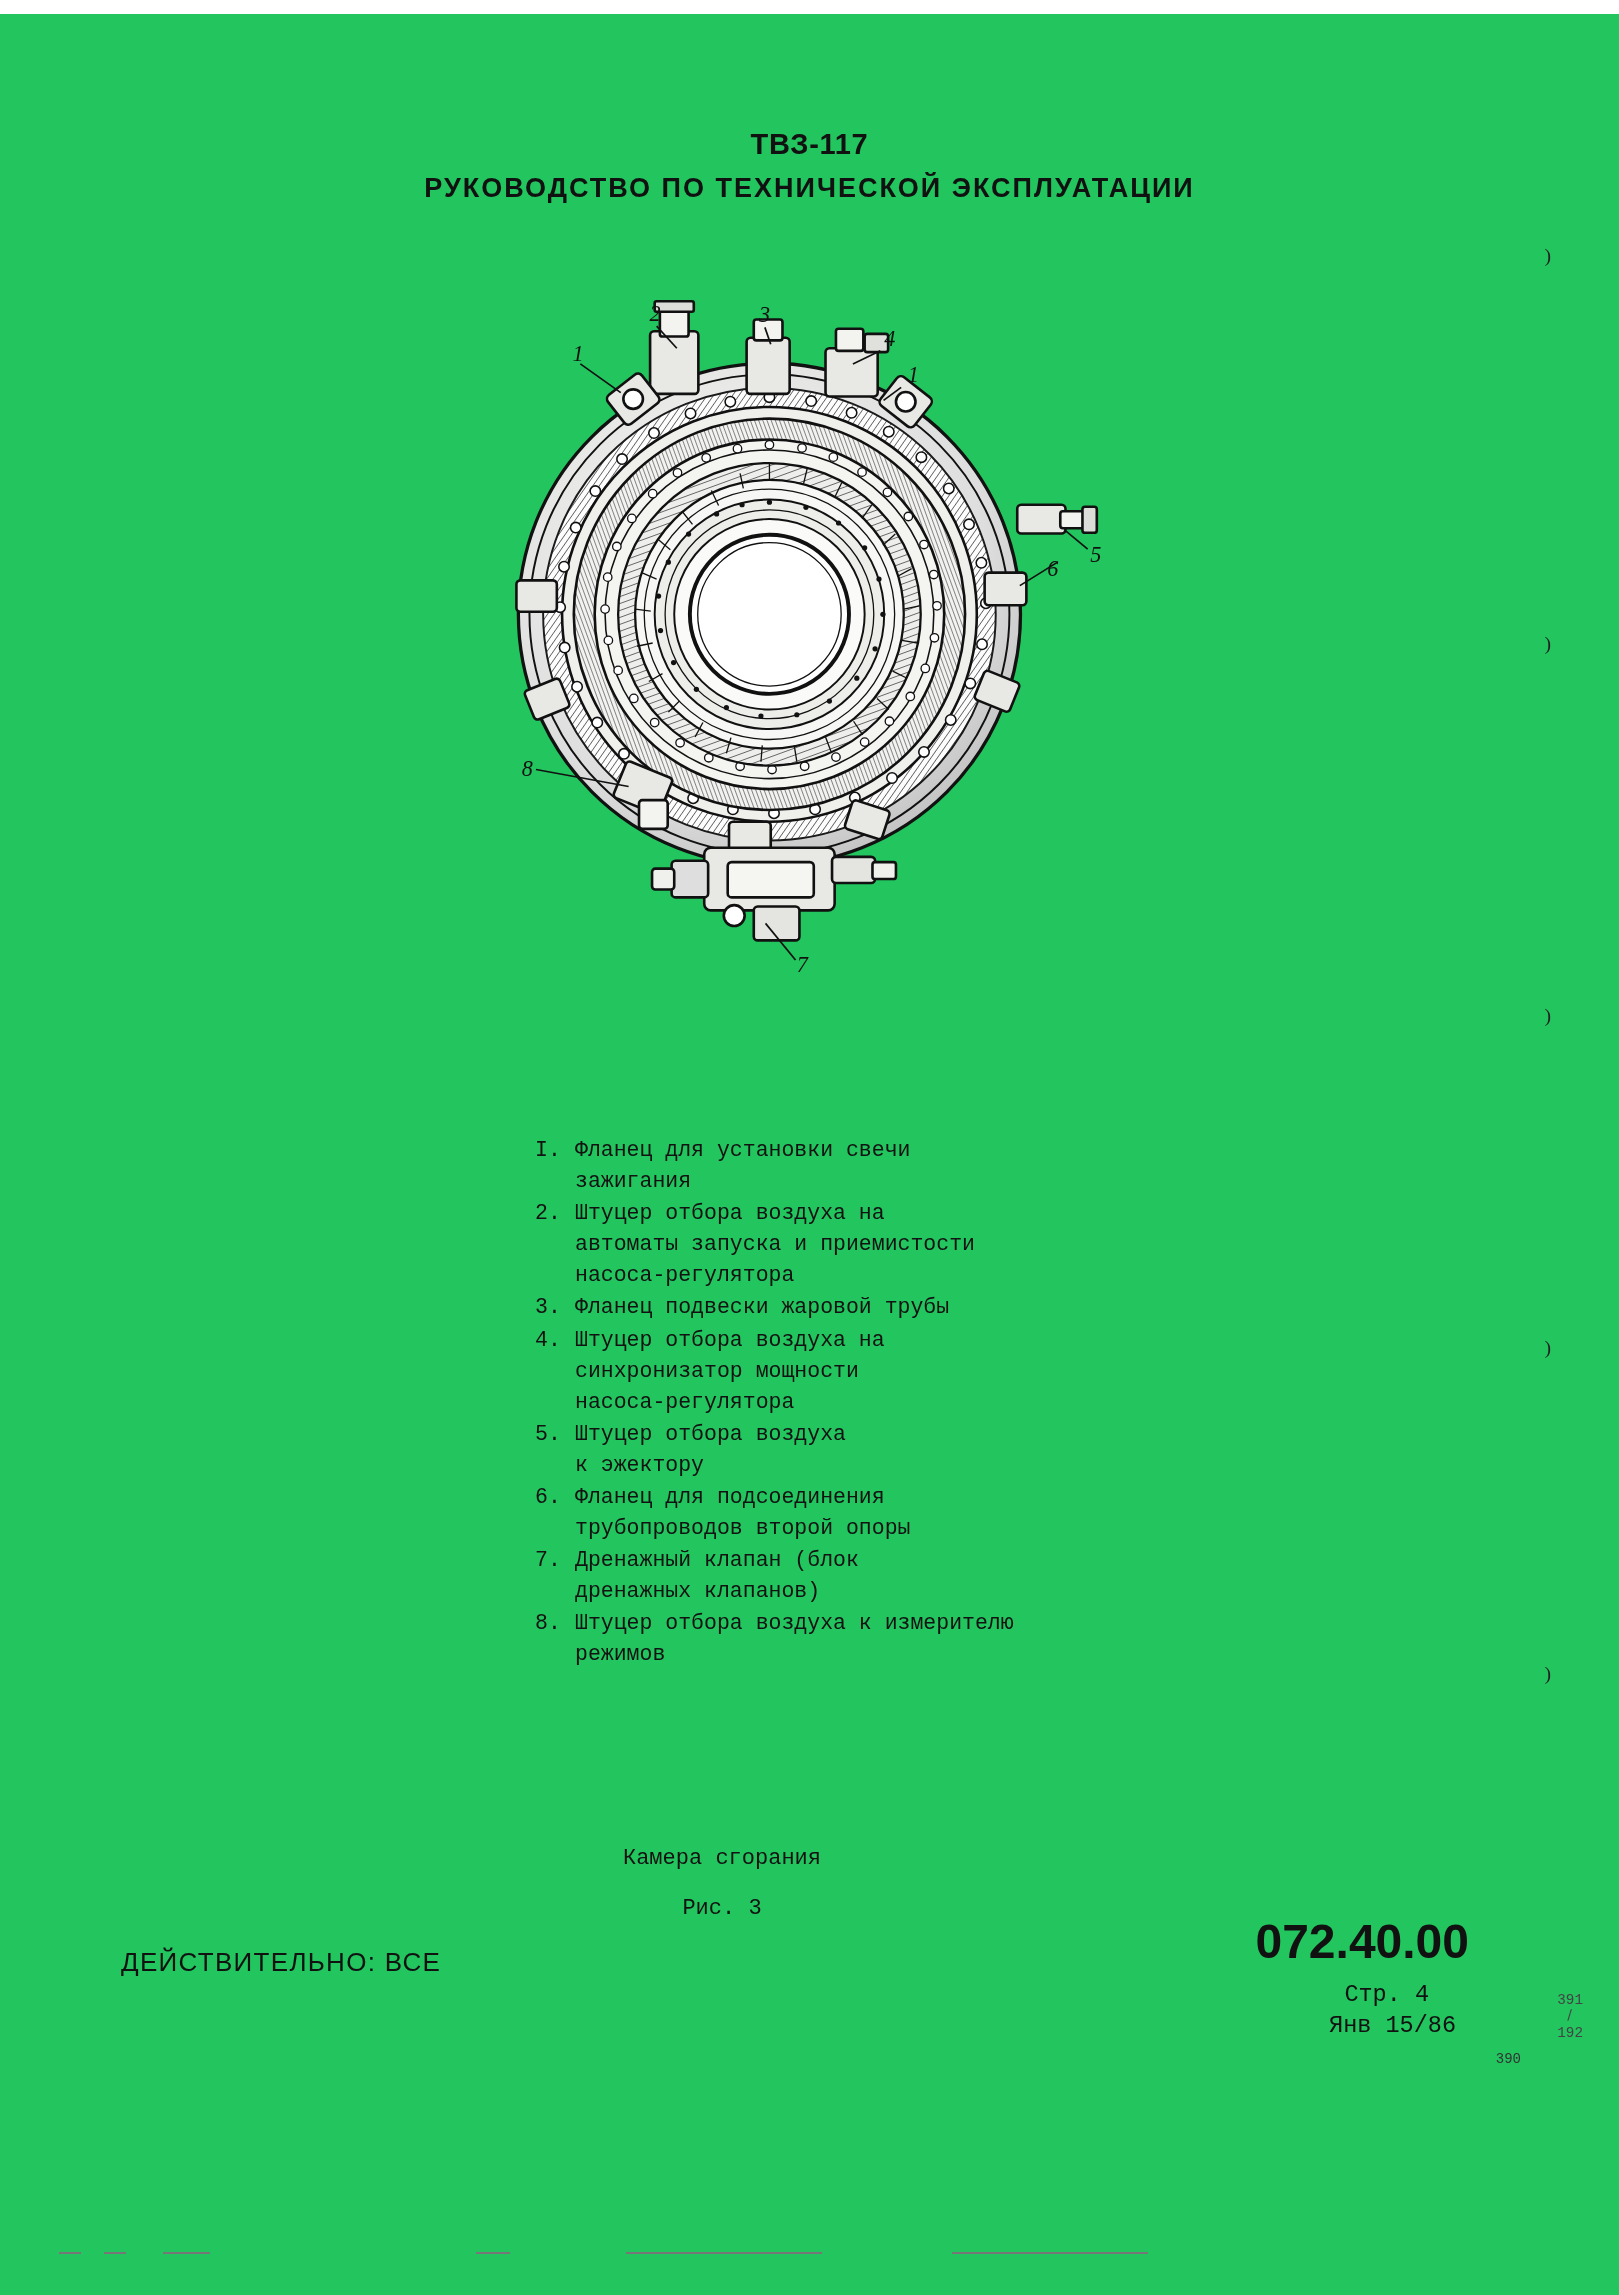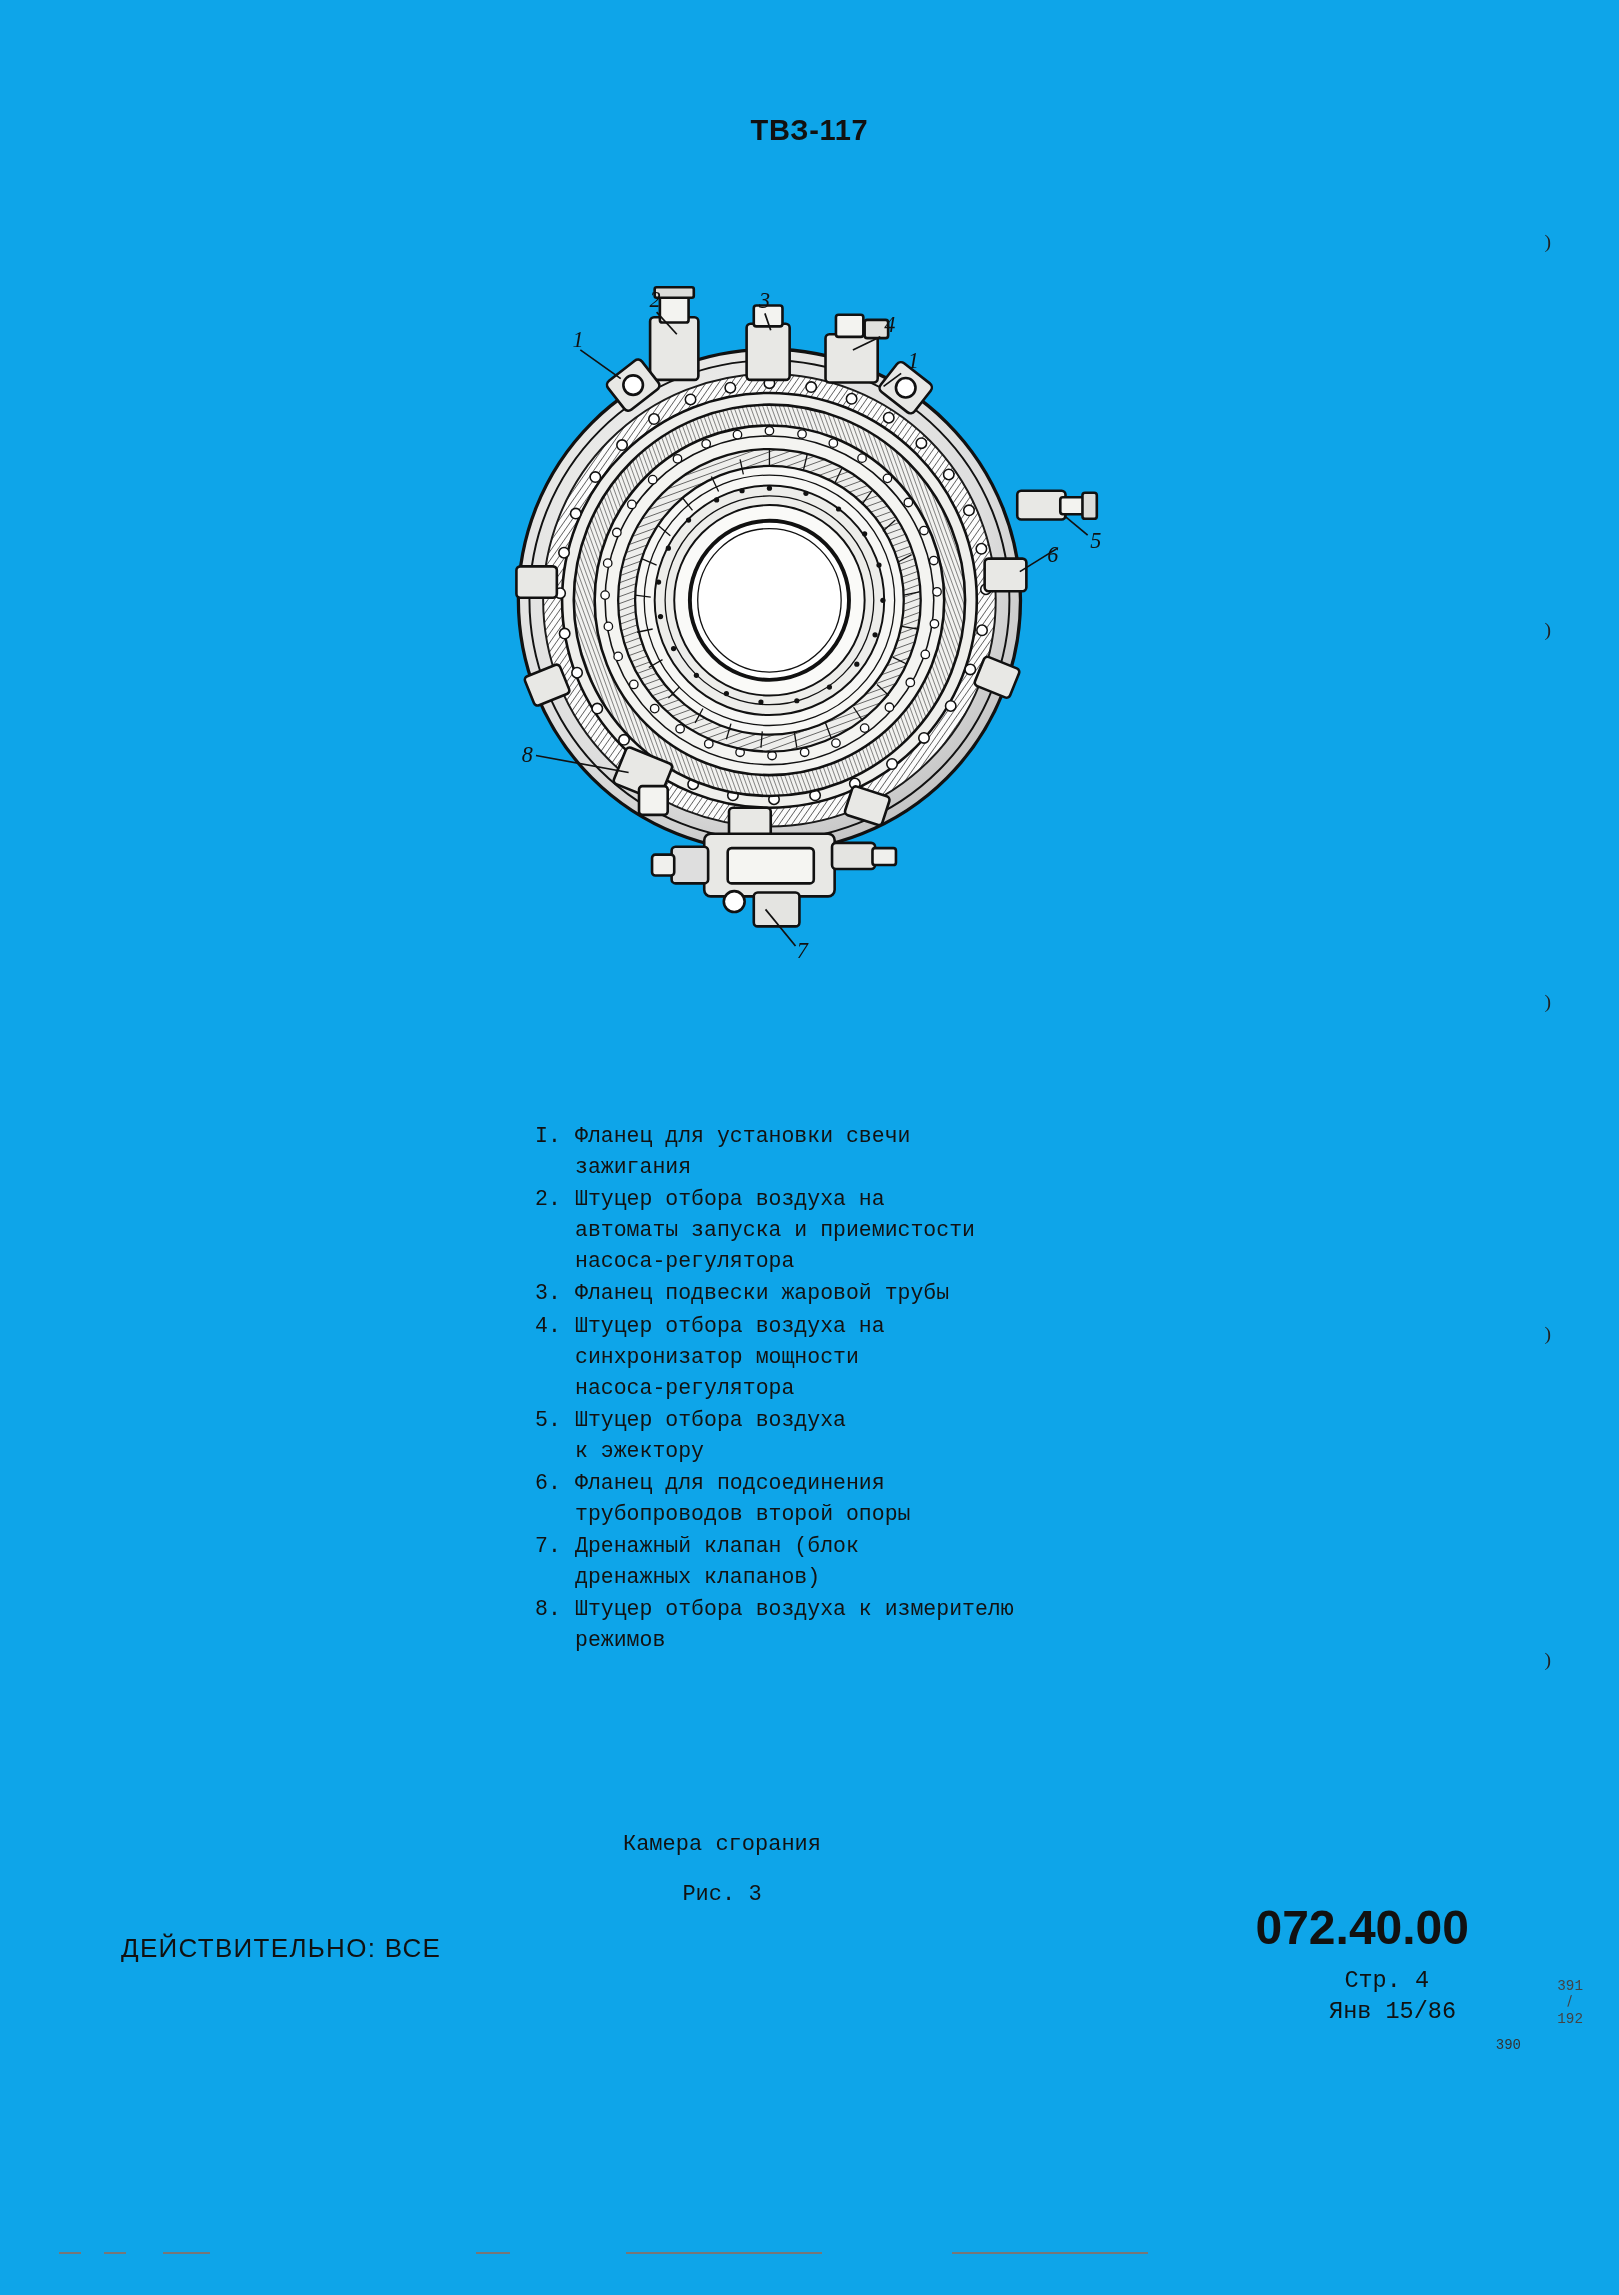--- a/index.html
+++ b/index.html
@@ -12,21 +12,22 @@
     height: 2295px;
     position: relative;
     font-family: "Liberation Sans", sans-serif;
     color: #111111;
     overflow: hidden;
   }
 
   .page {
     position: absolute;
     inset: 0;
-    background: #0ea5e9;
+    background: #22c55e;
+    margin-top: 14px;
   }
 
   
   .header {
     position: absolute;
     top: 114px;
     left: 0;
     width: 1619px;
     text-align: center;
   }
@@ -180,20 +181,21 @@
     background: #777;
   }
 </style>
 </head>
 <body>
 
 <div class="page">
 
   <div class="header">
     <div class="line1">ТВЗ-117</div>
+    <div class="line2">РУКОВОДСТВО ПО ТЕХНИЧЕСКОЙ ЭКСПЛУАТАЦИИ</div>
   </div>
 
   <div class="figure">
     <svg width="848" height="926" viewBox="0 0 1300 1420" xmlns="http://www.w3.org/2000/svg">
 
       <defs>
         <radialGradient id="metal" cx="40%" cy="35%" r="75%">
           <stop offset="0%" stop-color="#f6f6f3"></stop>
           <stop offset="70%" stop-color="#dedede"></stop>
           <stop offset="100%" stop-color="#b9b9b9"></stop>

